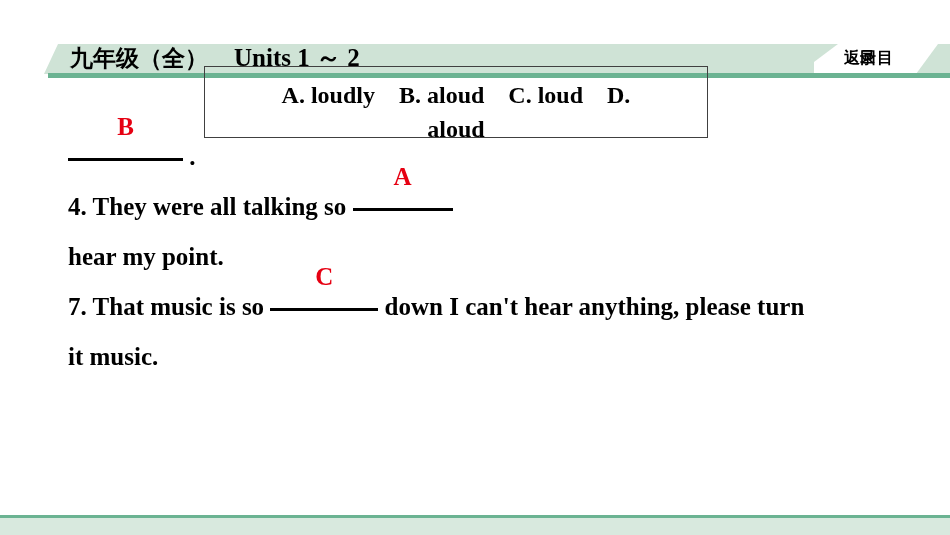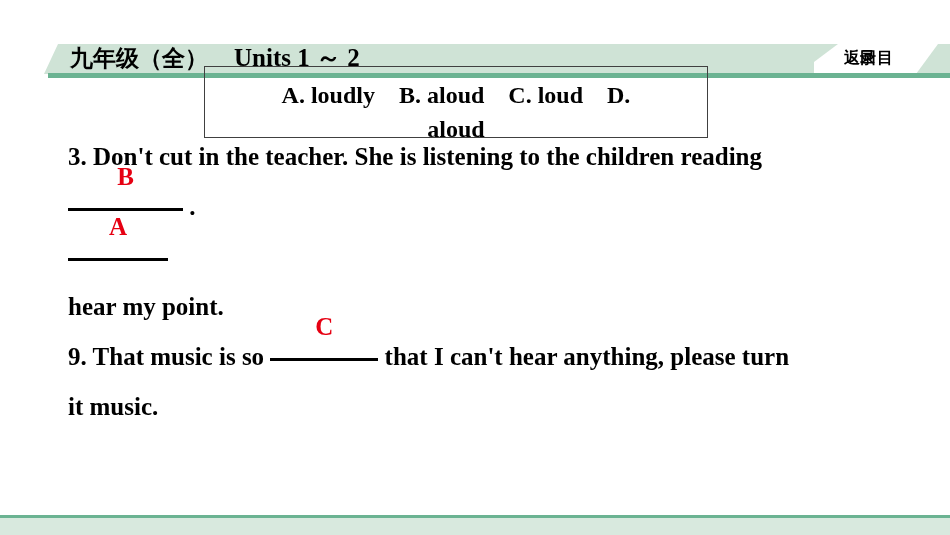--- a/index.html
+++ b/index.html
@@ -201,47 +201,47 @@
 </div>
 
 <div class="option-box">
   <div class="opt">A. loudly　B. aloud　C. loud　D.</div>
   <div class="opt">aloud</div>
 </div>
 
 <div class="body">
 
   <div class="q" style="margin-bottom:0;">
-    <div>3. Don't cut in the teacher. She is listening to the children reading</div>
     <div class="line2">
       <span class="blank">
         <span class="ans">B</span>
         <span class="rule" style="width:115px;"></span>
       </span>
       <span>.</span>
     </div>
   </div>
 
   <div class="q">
     <div>
+      <span>4. They were all talking so</span>
       <span class="blank">
         <span class="ans">A</span>
         <span class="rule" style="width:100px;"></span>
       </span>
     </div>
     <div class="line2">hear my point.</div>
   </div>
 
   <div class="q">
     <div>
-      <span>9. That music is so</span>
+      <span>7. That music is so</span>
       <span class="blank">
         <span class="ans">C</span>
         <span class="rule" style="width:108px;"></span>
       </span>
-      <span>that I can't hear anything, please turn</span>
+      <span>down I can't hear anything, please turn</span>
     </div>
     <div class="line2">it music.</div>
   </div>
 
 </div>
 
 <div class="footer"></div>
 
 </body></html>

